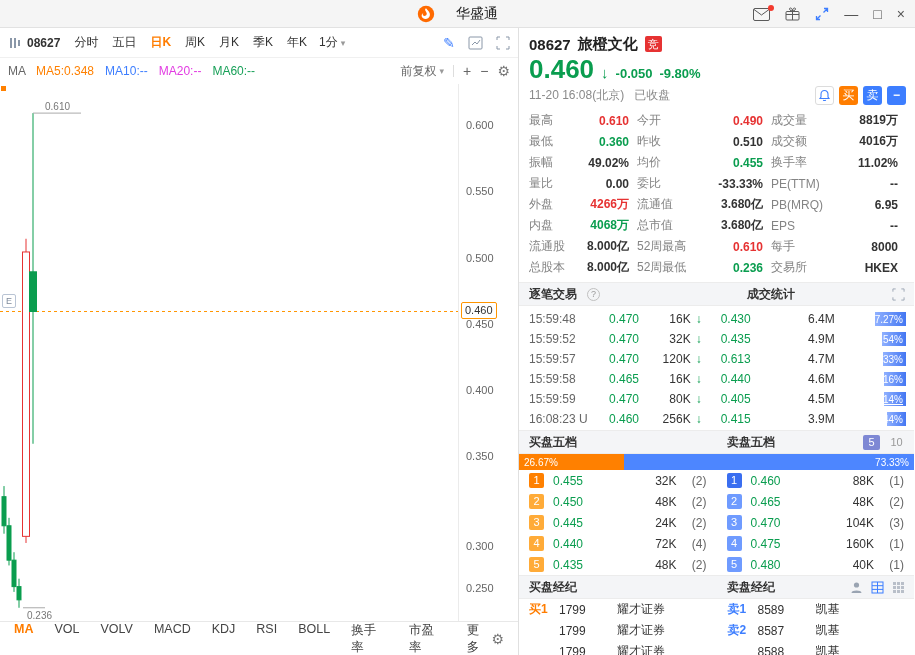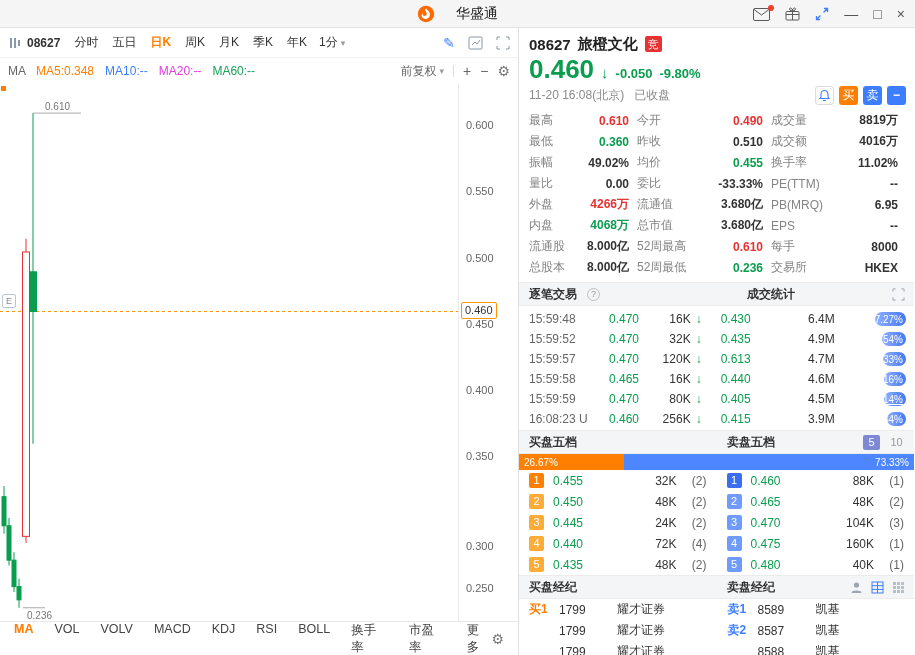--- a/index.html
+++ b/index.html
@@ -91,21 +91,21 @@
   .trade-row { display:flex; align-items:center; height:20px; }
   .t-time { width:66px; color:#666; white-space:nowrap; }
   .t-price { width:44px; text-align:right; color:#0a9d4f; }
   .t-vol { flex:1; text-align:right; color:#333; }
   .t-arrow { width:16px; text-align:center; color:#0a9d4f; font-weight:bold; }
   .stats-col { flex:1; padding:0 8px; }
   .strow { display:flex; align-items:center; height:20px;gap:36px; }
   .s-price { width:36px; color:#0a9d4f; }
   .s-vol { width:42px; text-align:right; color:#333; }
   .bar-wrap { flex:1; display:flex; justify-content:flex-end; margin-left:4px; }
-  .vbar { height:14px; background:linear-gradient(90deg,#8fb0ff,#4477f2); border-radius:7px; color:#fff; font-size:10px; display:flex; align-items:center; justify-content:flex-end; padding-right:3px; }
+  .vbar { height:14px; background:linear-gradient(90deg,#8fb0ff,#4477f2); border-radius:0; color:#fff; font-size:10px; display:flex; align-items:center; justify-content:flex-end; padding-right:3px; }
 
   .ratio { height:16px; flex:0 0 16px; display:flex; font-size:10px; color:#fff; }
   .r-bid { background:#ff8000; display:flex; align-items:center; padding-left:5px; }
   .r-ask { flex:1; background:#4d86ff; display:flex; align-items:center; justify-content:flex-end; padding-right:5px;padding-left:32px; }
 
   .depth-rows { height:105px; flex:0 0 105px; }
   .depth-row { display:flex; height:21px; align-items:center; }
   .half { flex:1; display:flex; align-items:center; padding:0 10px 0 10px; }
   .badge { width:15px; height:15px; border-radius:2px; background:#ffab38; color:#fff; font-size:11px; line-height:15px; text-align:center; margin-right:9px; flex:0 0 15px; }
   .badge.first { background:#ff8000; }

